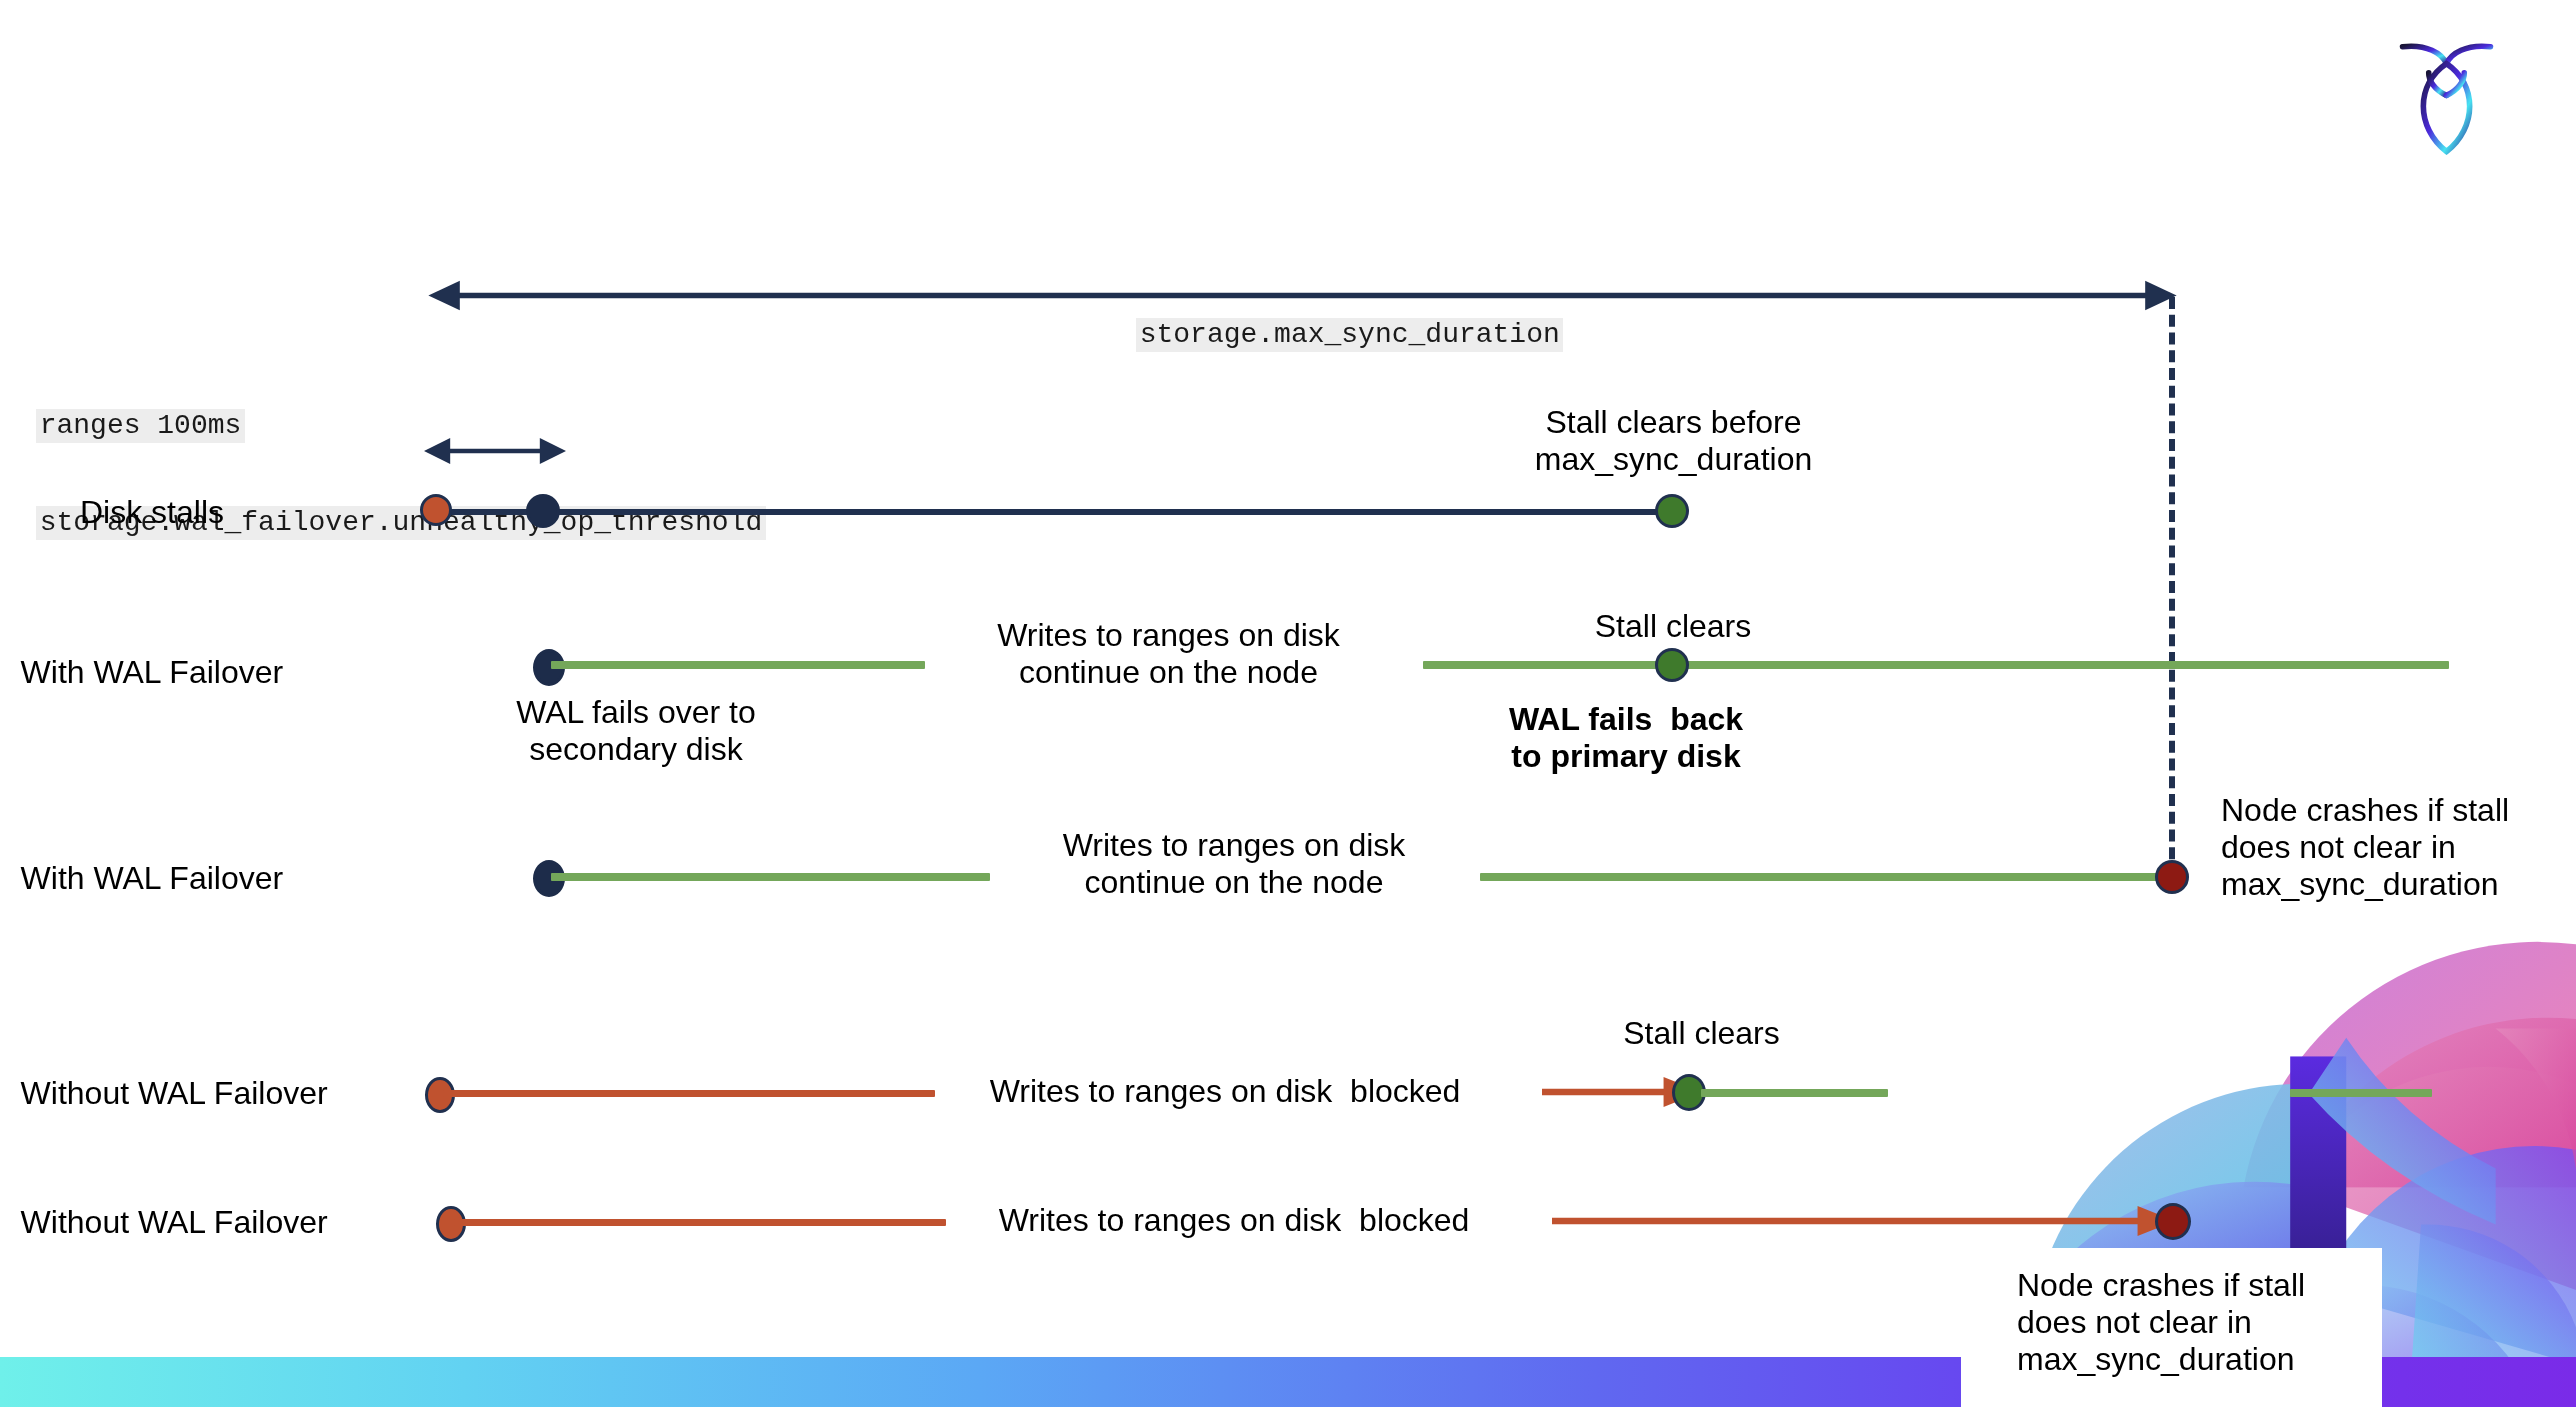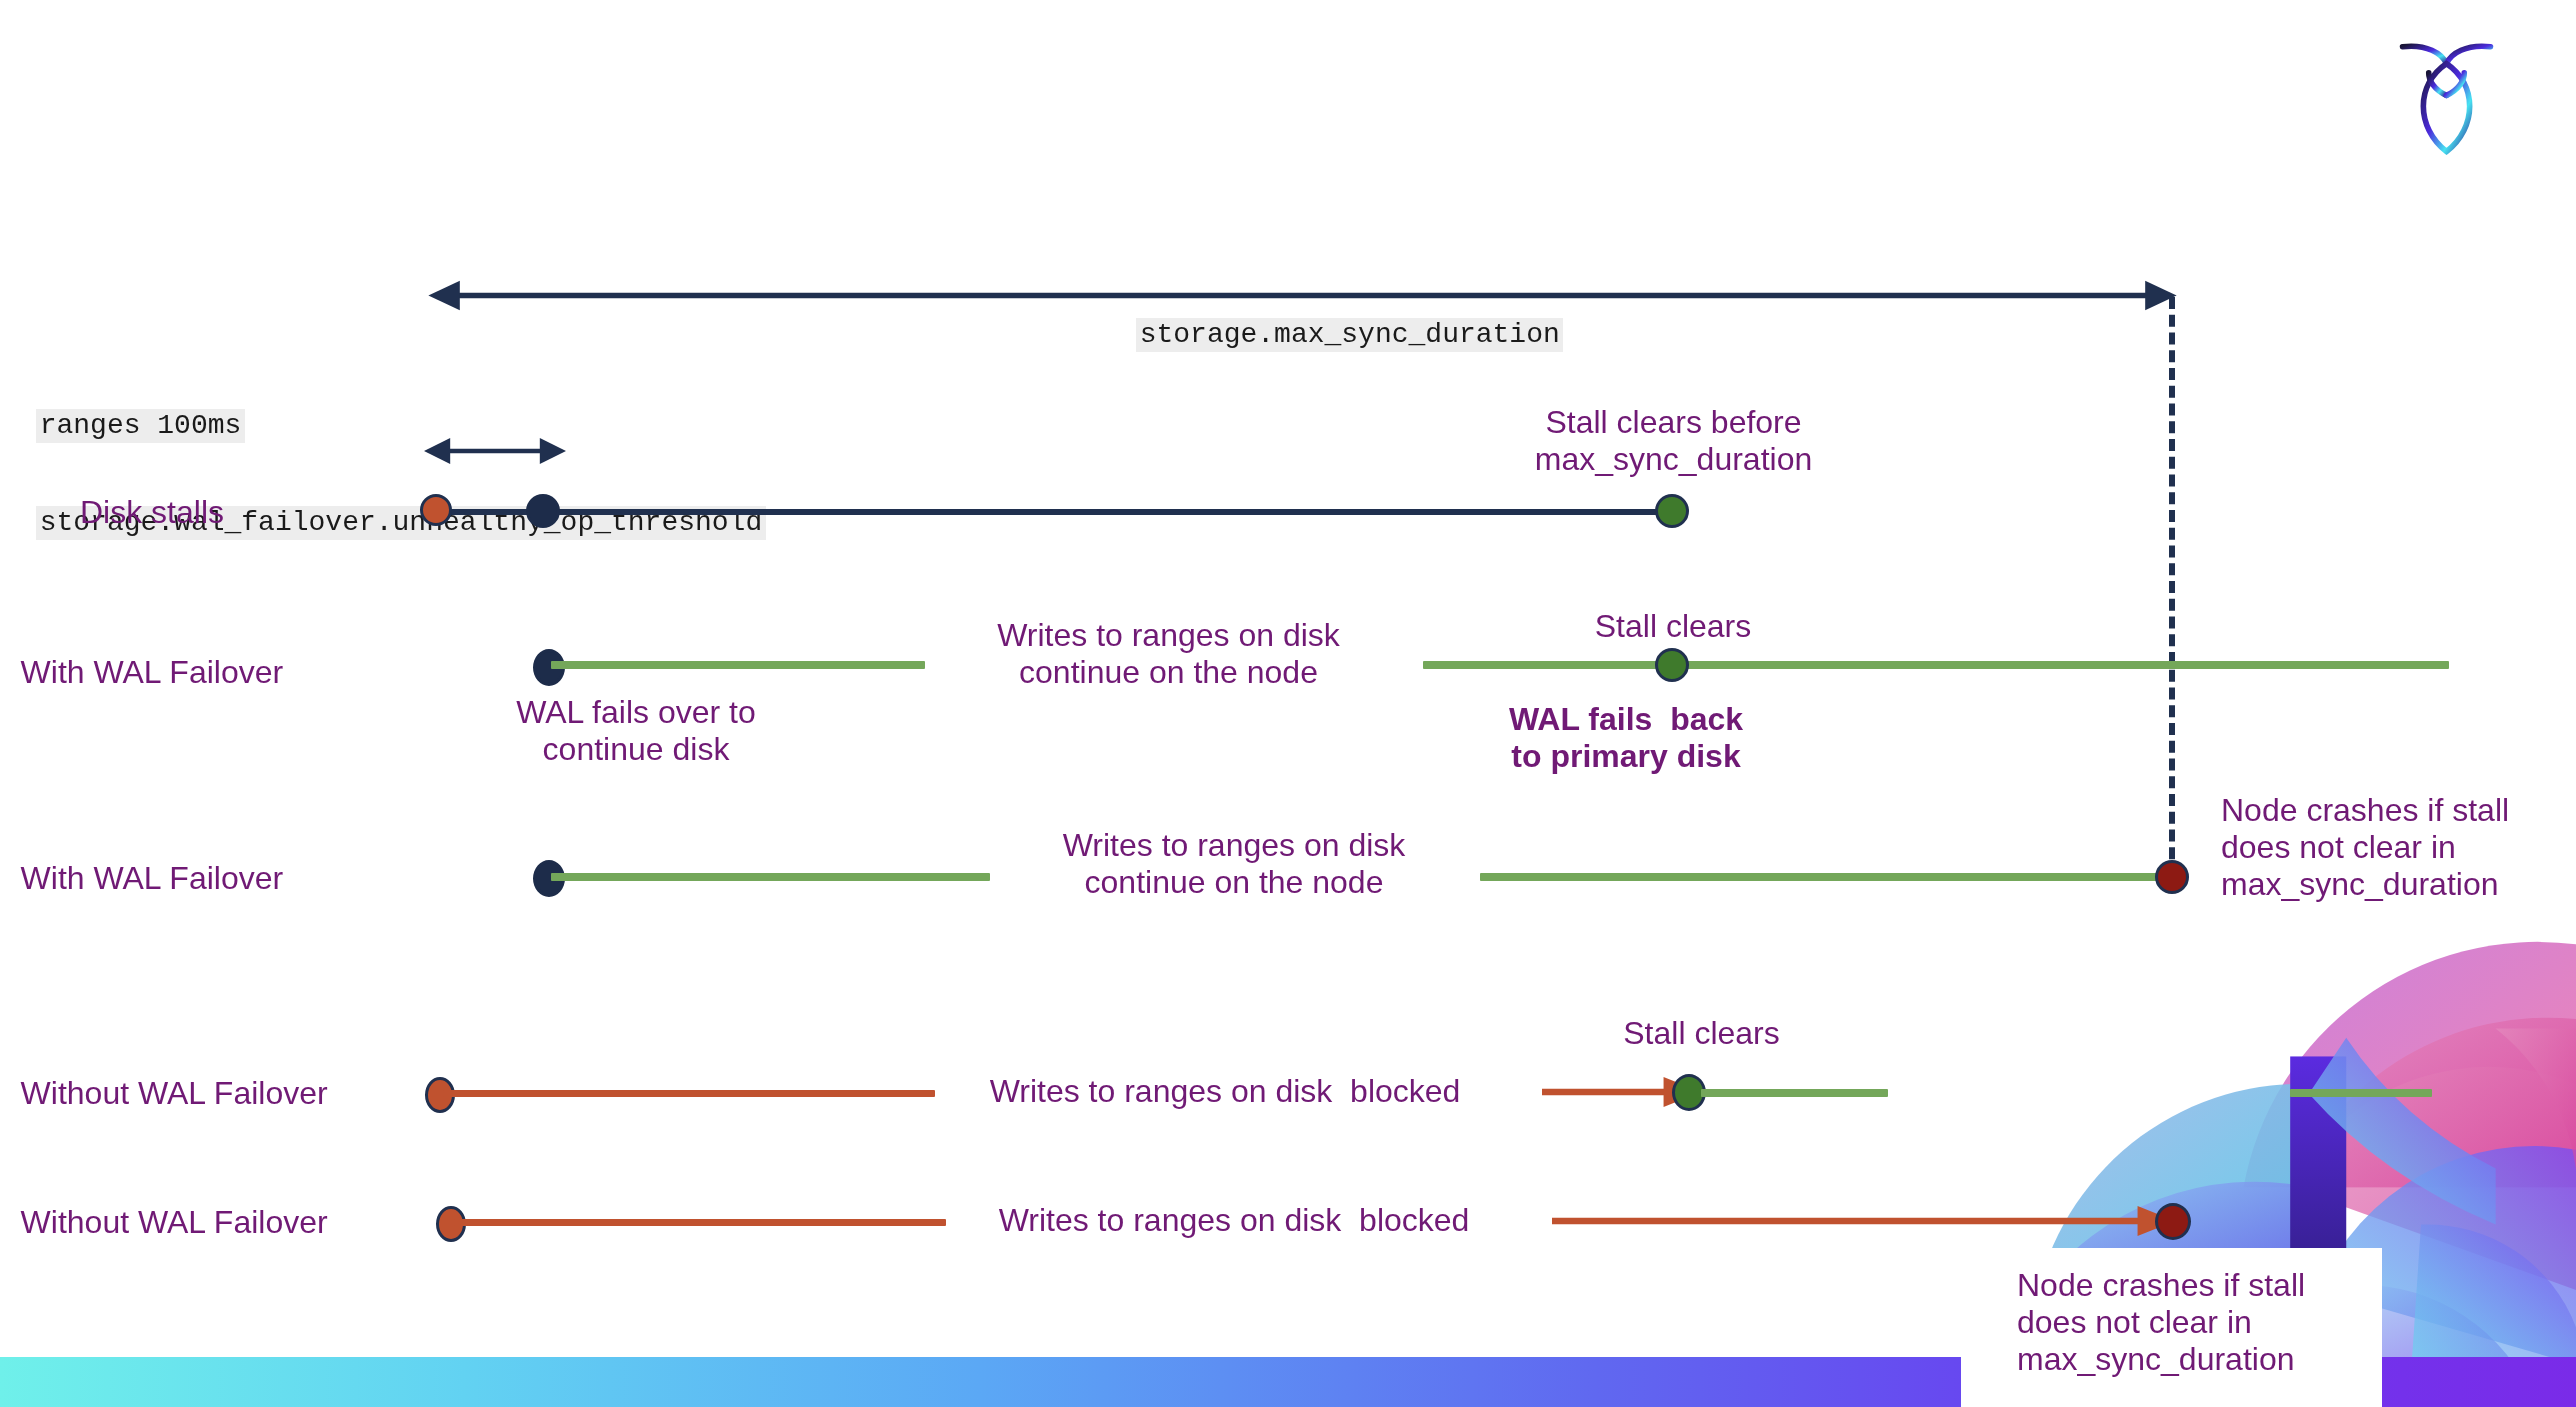--- a/index.html
+++ b/index.html
@@ -19,21 +19,21 @@
   
   #brand-logo{position:absolute;left:2395px;top:28px;width:103px;height:131px;}
 
   
   .art{position:absolute;pointer-events:none;}
   #deco-art{left:2010px;top:916px;width:566px;height:449px;overflow:hidden;}
   #bottom-bar{position:absolute;left:0;top:1357px;width:2576px;height:50px;
       background:linear-gradient(90deg,#6FF0EA 0%,#62D2F2 18%,#5BA8F5 38%,#6068F0 62%,#6A3BF0 82%,#7A2BE8 100%);}
 
   
-  .lbl{position:absolute;font-size:32px;line-height:1.16;color:#701a75;
+  .lbl{position:absolute;font-size:32px;line-height:1.16;color:#000000;
        font-family:"Liberation Sans",sans-serif;white-space:pre;}
   .lbl.c{text-align:center;}
   .lbl.r{text-align:right;}
 
   .code{position:absolute;font-family:"Liberation Mono",monospace;
         font-size:28px;line-height:1.0;color:#1a1a1a;white-space:pre;}
   .code span{background:#ededed;padding:2.8px 3.7px;display:inline-block;}
 
   .line{position:absolute;height:6.5px;border-radius:0.9px;}
   .line.navy{background:#20304f;height:5.6px;}
@@ -154,21 +154,21 @@
   <div class="dot green" style="left:1655px;top:494px;width:34px;height:34px;"></div>
   <div class="lbl c" style="left:1496px;top:404px;width:355px;">Stall clears before
 max_sync_duration</div>
 
   <div class="lbl" style="left:20.6px;top:654px;width:393px;">With WAL Failover</div>
   <div class="dot navy" style="left:533px;top:649px;width:32px;height:37px;border-radius:50%;"></div>
   <div class="line green" style="left:551px;top:661px;width:374px;"></div>
   <div class="line green" style="left:1423px;top:661px;width:1026px;"></div>
   <div class="dot green" style="left:1655px;top:648px;width:34px;height:34px;"></div>
   <div class="lbl c" style="left:449px;top:694px;width:374px;">WAL fails over to
-continue disk</div>
+secondary disk</div>
   <div class="lbl c" style="left:935px;top:617px;width:467px;">Writes to ranges on disk
 continue on the node</div>
   <div class="lbl c" style="left:1533px;top:608px;width:280px;">Stall clears</div>
   <div class="lbl c" style="left:1472px;top:701px;width:308px;font-weight:bold;">WAL fails  back
 to primary disk</div>
 
   <div class="lbl" style="left:20.6px;top:860px;width:393px;">With WAL Failover</div>
   <div class="dot navy" style="left:533px;top:860px;width:32px;height:37px;border-radius:50%;"></div>
   <div class="line green" style="left:551px;top:873px;width:439px;"></div>
   <div class="line green" style="left:1480px;top:873px;width:694px;"></div>

